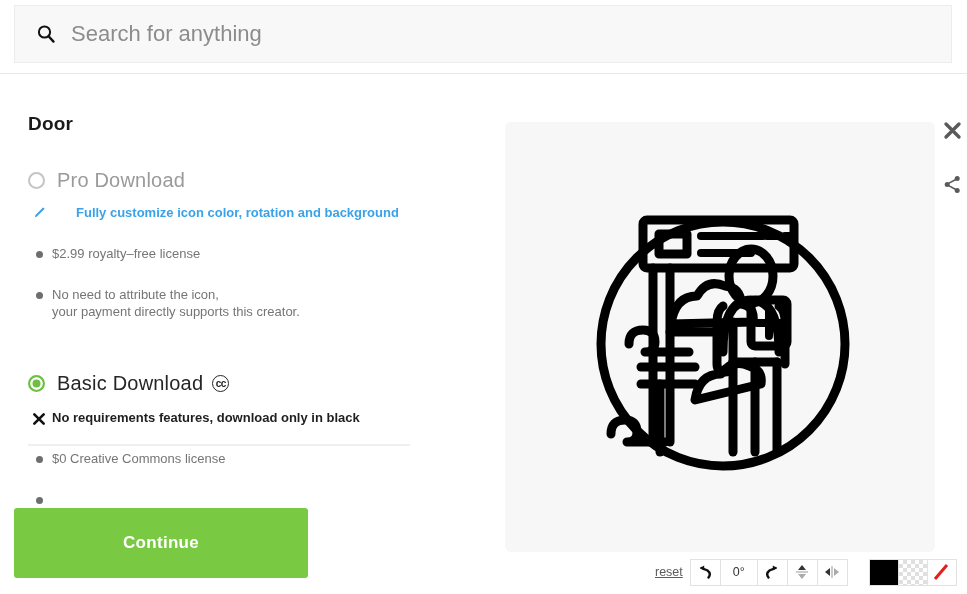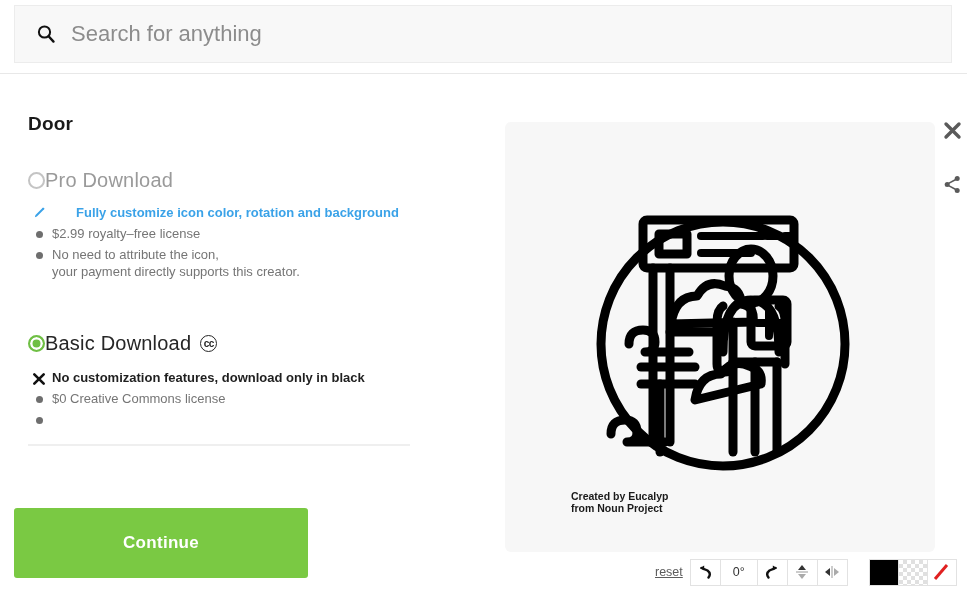--- a/index.html
+++ b/index.html
@@ -43,34 +43,34 @@
 
   .option-block { margin-top: 33px; position: relative; }
   .option-head { display: flex; align-items: center; }
   .radio {
     width: 17px; height: 17px; border-radius: 50%;
     border: 2.5px solid #c4c4c4; background: #fff; flex: none;
   }
   .radio.checked { border-color: #6fbf44; background: #6fbf44;
     box-shadow: inset 0 0 0 2.5px #fff; }
   .option-label {
-    font-size: 20px; color: #9a9a9a; font-weight: 400;
+    font-size: 20px; color: #9a9a9a; margin-left: 12px; font-weight: 400;
     letter-spacing: .2px;
   }
   .option-label.active { color: #262626; }
   .cc-badge {
     display: inline-flex; align-items: center; justify-content: center;
     width: 17px; height: 17px; border-radius: 50%;
     border: 1.6px solid #262626; margin-left: 9px;
     font-size: 10px; font-weight: bold; color: #262626;
     letter-spacing: -0.5px; line-height: 1; vertical-align: middle;
   }
 
   .feature-list { list-style: none; margin: 12px 0 0 0; padding: 0; }
-  .feature-row { display: flex; align-items: flex-start; margin-top: 4px; }
+  .feature-row { display: flex; align-items: flex-start; margin-top: 24px; }
   .feature-row:first-child { margin-top: 0; }
   .marker { width: 22px; flex: none; display: flex; justify-content: center;
     padding-top: 2px; }
   .dot { width: 7px; height: 7px; border-radius: 50%; background: #6e6e6e;
     margin-top: 4px; }
   .feature-text { font-size: 13px; color: #757575; line-height: 17px;
     margin-left: 2px; }
   .feature-text.link { color: #3aa2e8; font-weight: bold; padding-left: 24px; }
   .feature-text.strong { color: #1f1f1f; font-weight: bold; }
 
@@ -198,21 +198,21 @@
         <span class="option-label active">Basic Download</span>
         <span class="cc-badge">cc</span>
       </div>
       <ul class="feature-list" style="margin-top:14px">
         <li class="feature-row">
           <span class="marker">
             <svg width="14" height="14" viewBox="0 0 14 14" style="margin-top:1px">
               <path d="M2.3 2.3 L11.7 11.7 M11.7 2.3 L2.3 11.7" stroke="#111" stroke-width="2.6" stroke-linecap="round"></path>
             </svg>
           </span>
-          <span class="feature-text strong">No customization features, download only in black</span>
+          <span class="feature-text strong">No requirements features, download only in black</span>
         </li>
         <li class="feature-row">
           <span class="marker">
               <i class="dot"></i>
             </span>
           <span class="feature-text">$0 Creative Commons license</span>
         </li>
         <li class="feature-row">
           <span class="marker">
               <i class="dot"></i>
@@ -261,24 +261,20 @@
         <line x1="178" y1="190" x2="178" y2="280"></line>
         <line x1="200" y1="190" x2="200" y2="280"></line>
         <line x1="222" y1="190" x2="222" y2="280"></line>
         <line x1="178" y1="190" x2="222" y2="190"></line>
 
         <rect x="196" y="128" width="36" height="46" rx="4"></rect>
         <line x1="214" y1="138" x2="214" y2="164" stroke-width="8"></line>
         <line x1="202" y1="151" x2="226" y2="151" stroke-width="8"></line>
       </g>
     </svg>
-    <div class="attribution">
-      <div>Created by Eucalyp</div>
-      <div>from Noun Project</div>
-    </div>
   </div>
 
   <div class="side-icons">
     <div class="side-icon">
       <svg width="19" height="19" viewBox="0 0 19 19">
         <path d="M3 3 L16 16 M16 3 L3 16" stroke="#5a5a5a" stroke-width="3.4" stroke-linecap="round"></path>
       </svg>
     </div>
     <div class="side-icon">
       <svg width="19" height="19" viewBox="0 0 19 19">

